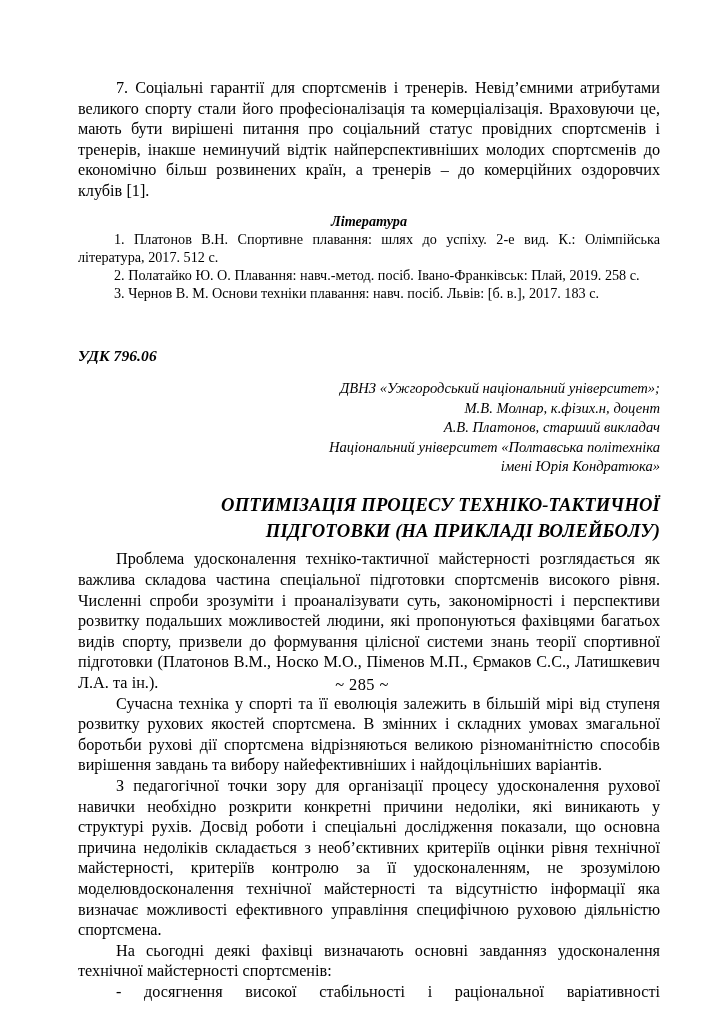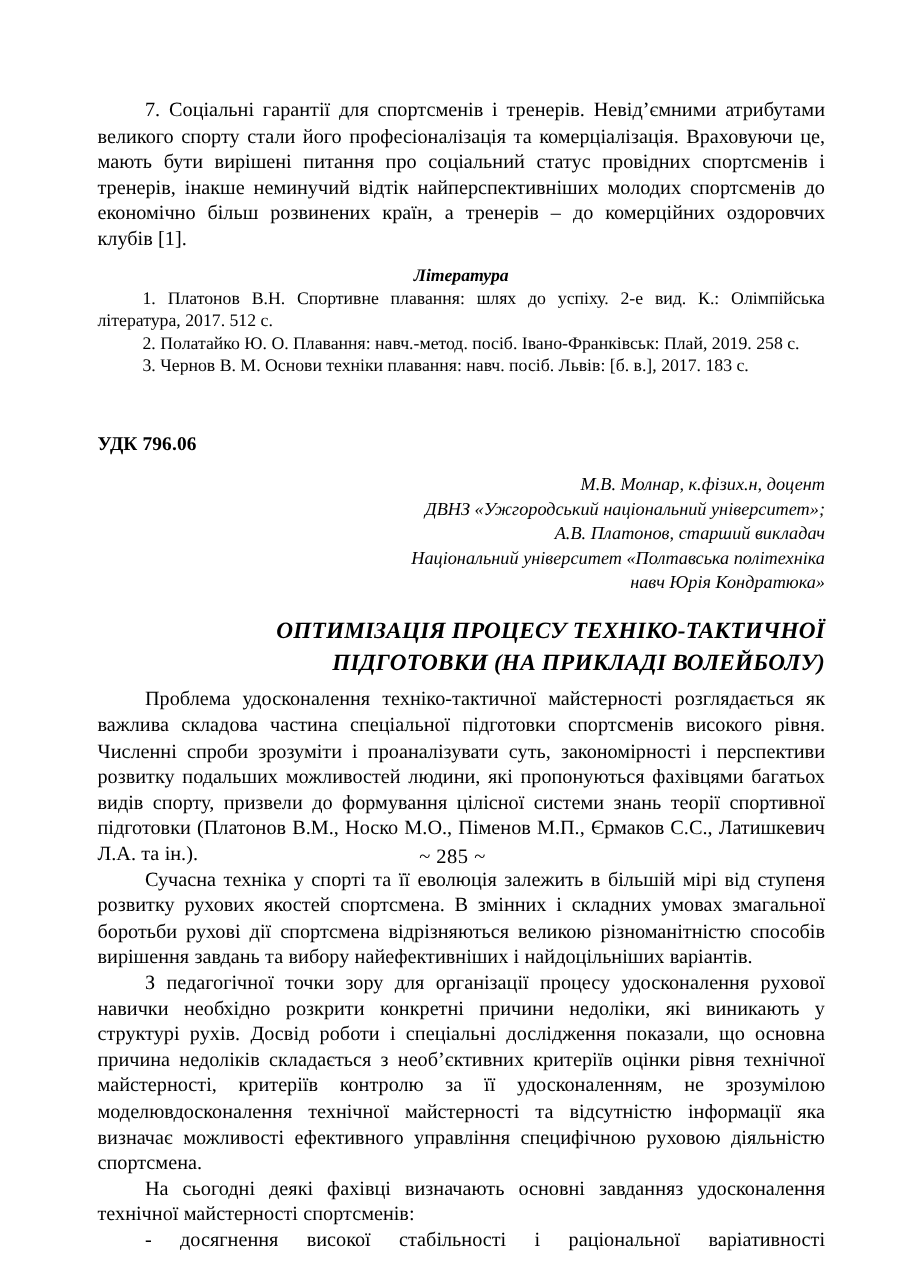--- a/index.html
+++ b/index.html
@@ -57,20 +57,21 @@
     margin: 0;
   }
 
   
   .udk {
     font-size: 15.5px;
     font-weight: bold;
     margin: 0;
     line-height: 20px;
     letter-spacing: 0.1px;
+    font-style: italic;
   }
 
   
   .authors {
     margin: 13px 0 0 0;
     text-align: right;
   }
   .author-line {
     font-size: 14.6px;
     font-style: italic;
@@ -133,25 +134,25 @@
 
     <p class="ref">1. Платонов В.Н. Спортивне плавання: шлях до успіху. 2-е вид. К.: Олімпійська література, 2017. 512 с.</p>
     <p class="ref">2. Полатайко Ю. О. Плавання: навч.-метод. посіб. Івано-Франківськ: Плай, 2019. 258 с.</p>
     <p class="ref">3. Чернов В. М. Основи техніки плавання: навч. посіб. Львів: [б. в.], 2017. 183 с.</p>
 
     <div class="gap-before-udk"></div>
 
     <p class="udk">УДК 796.06</p>
 
     <div class="authors">
+      <p class="author-line">ДВНЗ «Ужгородський національний університет»;</p>
       <p class="author-line">М.В. Молнар, к.фізих.н, доцент</p>
-      <p class="author-line">ДВНЗ «Ужгородський національний університет»;</p>
       <p class="author-line">А.В. Платонов, старший викладач</p>
       <p class="author-line">Національний університет «Полтавська політехніка</p>
-      <p class="author-line">навч Юрія Кондратюка»</p>
+      <p class="author-line">імені Юрія Кондратюка»</p>
     </div>
 
     <h1 class="doc-title">
       <span class="tl">ОПТИМІЗАЦІЯ ПРОЦЕСУ ТЕХНІКО-ТАКТИЧНОЇ</span>
       <span class="tl">ПІДГОТОВКИ (НА ПРИКЛАДІ ВОЛЕЙБОЛУ)</span>
     </h1>
 
     <p class="para">Проблема удосконалення техніко-тактичної майстерності розглядається як важлива складова частина спеціальної підготовки спортсменів високого рівня. Численні спроби зрозуміти і проаналізувати суть, закономірності і перспективи розвитку подальших можливостей людини, які пропонуються фахівцями багатьох видів спорту, призвели до формування цілісної системи знань теорії спортивної підготовки (Платонов В.М., Носко М.О., Піменов М.П., Єрмаков С.С., Латишкевич Л.А. та ін.).</p>
     <p class="para">Сучасна техніка у спорті та її еволюція залежить в більшій мірі від ступеня розвитку рухових якостей спортсмена. В змінних і складних умовах змагальної боротьби рухові дії спортсмена відрізняються великою різноманітністю способів вирішення завдань та вибору найефективніших і найдоцільніших варіантів.</p>
     <p class="para">З педагогічної точки зору для організації процесу удосконалення рухової навички необхідно розкрити конкретні причини недоліки, які виникають у структурі рухів. Досвід роботи і спеціальні дослідження показали, що основна причина недоліків складається з необ’єктивних критеріїв оцінки рівня технічної майстерності, критеріїв контролю за її удосконаленням, не зрозумілою моделювдосконалення технічної майстерності та відсутністю інформації яка визначає можливості ефективного управління специфічною руховою діяльністю спортсмена.</p>

